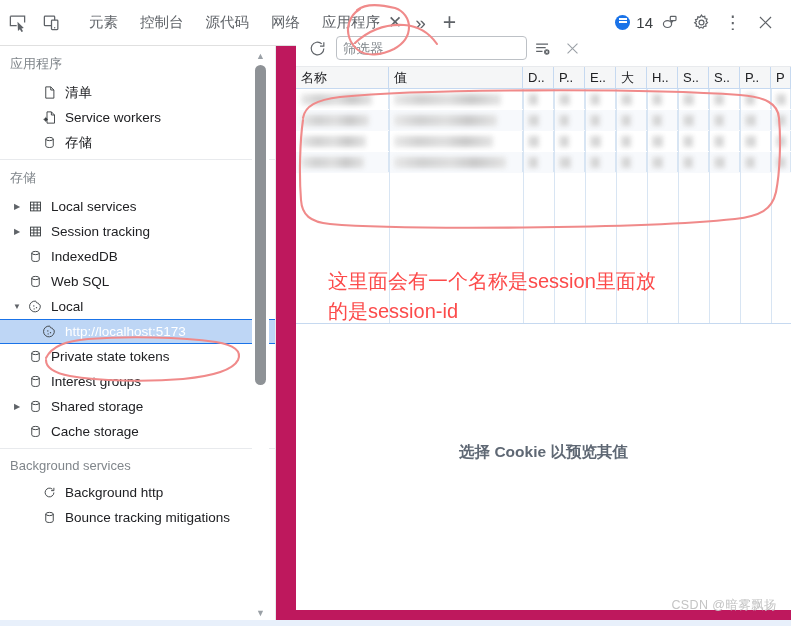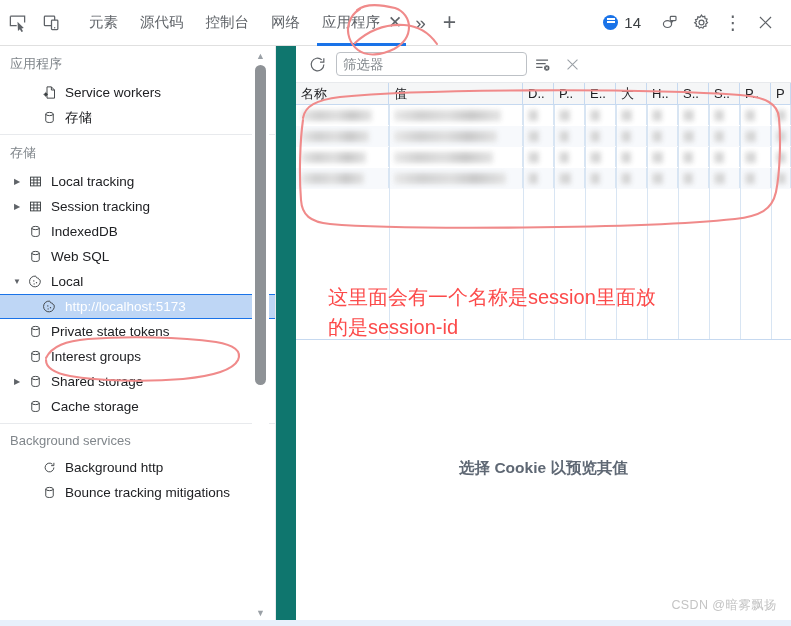--- a/index.html
+++ b/index.html
@@ -9,21 +9,21 @@
     overflow: hidden;
     background: #ffffff;
     font-family: "Liberation Sans", "DejaVu Sans", sans-serif;
     -webkit-font-smoothing: antialiased;
   }
 
   #app {
     position: relative;
     width: 791px;
     height: 626px;
-    background: #0f766e;
+    background: #be185d;
   }
 
   
   .topbar {
     position: absolute;
     left: 0; top: 0;
     width: 791px; height: 46px;
     background: #ffffff;
     border-bottom: 1px solid #e0e0e0;
     display: flex;
@@ -84,21 +84,20 @@
   }
   .tb-right {
     margin-left: auto;
     display: flex;
     align-items: center;
     padding-right: 10px;
   }
   .msg-badge {
     display: flex;
     align-items: center;
-    margin-right: 12px;
   }
   .msg-dot {
     width: 15px; height: 15px;
     border-radius: 50%;
     background: #1a73e8;
     margin-right: 6px;
     position: relative;
   }
   .msg-dot::after {
     content: "";
@@ -191,21 +190,21 @@
     position: absolute;
     left: 3px; top: 19px;
     width: 11px; height: 320px;
     background: #8e9296;
     border-radius: 6px;
   }
 
   
   .rightpanel {
     position: absolute;
-    left: 296px; top: 46px;
+    left: 296px; top: 30px;
     width: 495px; height: 580px;
     background: #ffffff;
     overflow: hidden;
   }
   .rp-toolbar {
     height: 37px;
     display: flex;
     align-items: center;
     padding: 0 8px;
     border-bottom: 1px solid #e8eaed;
@@ -393,24 +392,24 @@
         <rect x="12" y="9" width="8" height="12" rx="1" fill="#fff"></rect>
         <circle cx="16" cy="18.6" r=".9" fill="currentColor" stroke="none"></circle>
       </svg>
     </div>
 
     <div class="tb-tabs">
       <div class="tb-tab">
         <span>元素</span>
       </div>
       <div class="tb-tab">
+        <span>控制台</span>
+      </div>
+      <div class="tb-tab">
         <span>源代码</span>
-      </div>
-      <div class="tb-tab">
-        <span>控制台</span>
       </div>
       <div class="tb-tab">
         <span>网络</span>
       </div>
       <div class="tb-tab active">
         <span>应用程序</span>
         <span class="tab-close">✕</span>
         <span class="tab-underline"></span>
       </div>
       <div class="tb-more">»</div>
@@ -444,20 +443,30 @@
     </div>
   </div>
 
   <div class="sidebar">
     <div id="sb-content">
         <div class="sb-section-title">应用程序</div>
         <div class="sb-item indent-1">
           <span class="sb-arrow empty">▶</span>
           <span class="sb-ico">
             <svg width="15" height="15" viewBox="0 0 24 24" fill="none" stroke="currentColor" stroke-width="1.5">
+              <path d="M6 3h8l5 5v13H6z"></path>
+              <path d="M14 3v5h5"></path>
+            </svg>
+          </span>
+          <span class="sb-label">清单</span>
+        </div>
+        <div class="sb-item indent-1">
+          <span class="sb-arrow empty">▶</span>
+          <span class="sb-ico">
+            <svg width="15" height="15" viewBox="0 0 24 24" fill="none" stroke="currentColor" stroke-width="1.5">
               <path d="M8 3h7l5 5v13H8z"></path>
               <path d="M15 3v5h5"></path>
               <circle cx="6" cy="15" r="2.6" fill="currentColor" stroke="none"></circle>
               <path d="M6 11v1.2M6 17.8V19M2.4 15h1.2M8.4 15h1.2" stroke-width="1.4"></path>
             </svg>
           </span>
           <span class="sb-label">Service workers</span>
         </div>
         <div class="sb-item indent-1">
           <span class="sb-arrow empty">▶</span>
@@ -472,21 +481,21 @@
         <div class="sb-divider"></div>
         <div class="sb-section-title">存储</div>
         <div class="sb-item">
           <span class="sb-arrow">▶</span>
           <span class="sb-ico">
             <svg width="15" height="15" viewBox="0 0 24 24" fill="none" stroke="currentColor" stroke-width="1.5">
               <rect x="4" y="5" width="16" height="14"></rect>
               <path d="M4 9.6h16M4 14.3h16M9.3 5v14M14.7 5v14"></path>
             </svg>
           </span>
-          <span class="sb-label">Local tracking</span>
+          <span class="sb-label">Local services</span>
         </div>
         <div class="sb-item">
           <span class="sb-arrow">▶</span>
           <span class="sb-ico">
             <svg width="15" height="15" viewBox="0 0 24 24" fill="none" stroke="currentColor" stroke-width="1.5">
               <rect x="4" y="5" width="16" height="14"></rect>
               <path d="M4 9.6h16M4 14.3h16M9.3 5v14M14.7 5v14"></path>
             </svg>
           </span>
           <span class="sb-label">Session tracking</span>

